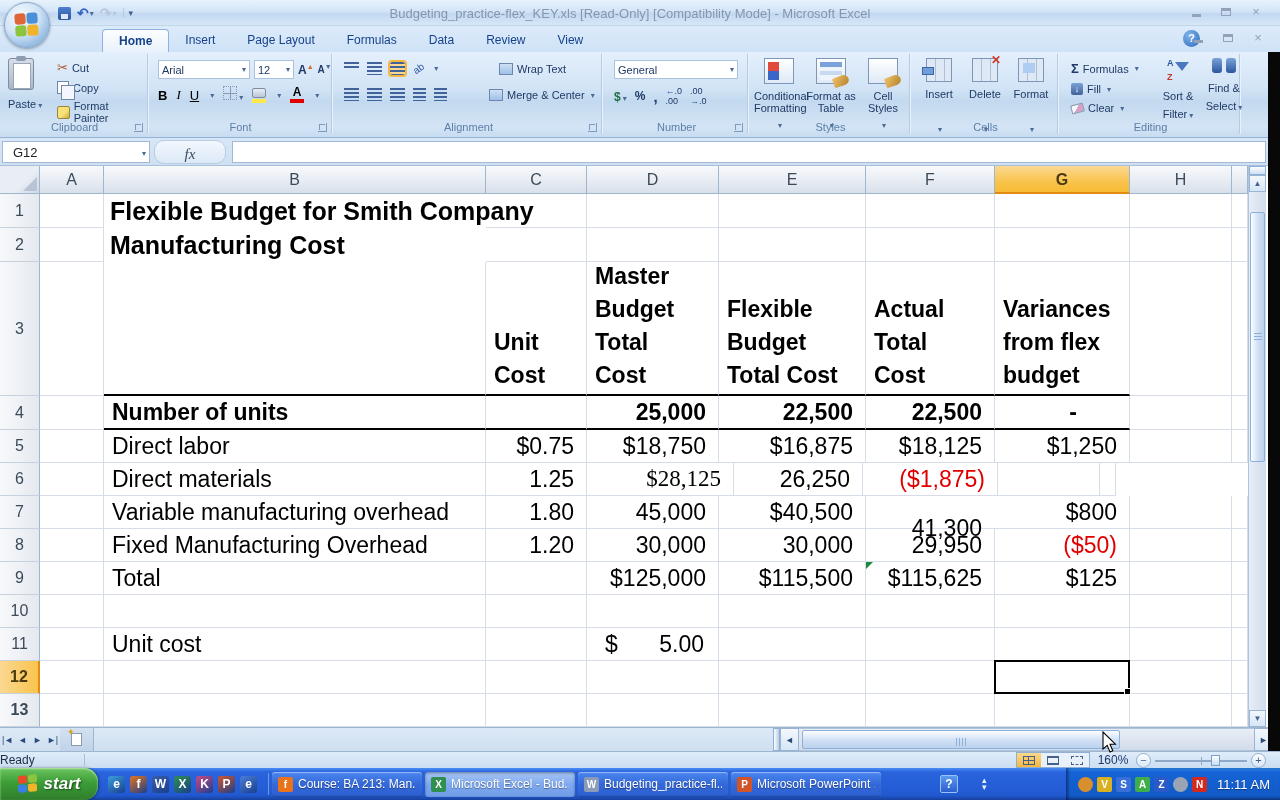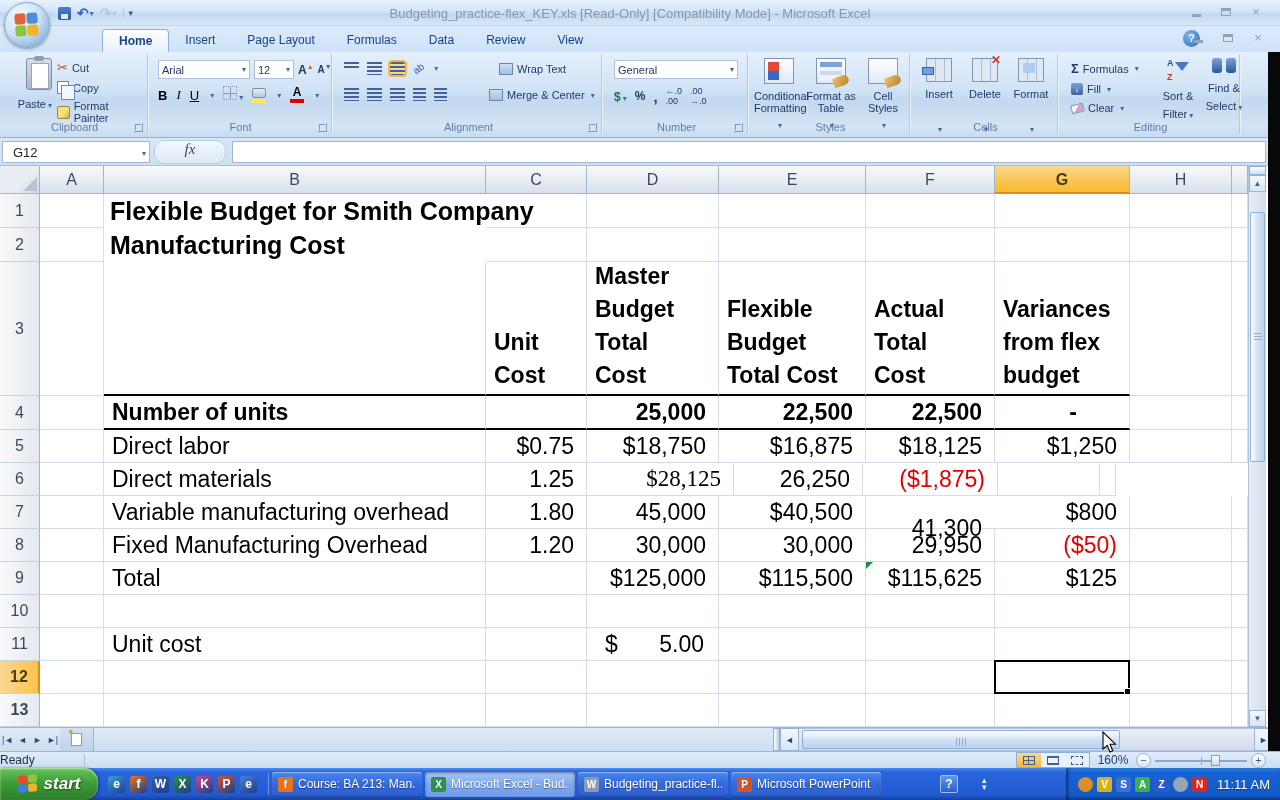--- a/index.html
+++ b/index.html
@@ -52,21 +52,21 @@
   .launcher { position:absolute; bottom:2px; right:4px; width:9px; height:9px; border-right:1px solid #7d9bbd; border-bottom:1px solid #7d9bbd; }
   .launcher::before { content:""; position:absolute; left:1px; top:1px; width:5px; height:5px; border-left:1px solid #7d9bbd; border-top:1px solid #7d9bbd; }
   .rtext { font-size:11px; color:#1f3a66; }
   .dd { font-size:8px; color:#4a6a96; margin-left:2px; }
   .smallbtn { display:flex; align-items:center; gap:4px; padding:1px 3px; }
   .combo { background:#fff; border:1px solid #abc1dc; height:19px; display:flex; align-items:center; padding:0 3px; }
   .combo .dd { margin-left:auto; }
 
   
   #g-clipboard { left:2px; width:146px; }
-  #paste-big { position:absolute; left:6px; top:4px; width:44px; height:62px; text-align:right; }
+  #paste-big { position:absolute; left:6px; top:4px; width:44px; height:62px; text-align:left; }
   .clipboard-icon { display:inline-block; width:26px; height:32px; background:linear-gradient(#d8dee8,#aab6c8); border:1px solid #7e8ca0; border-radius:3px; position:relative; }
   .clipboard-icon::before { content:""; position:absolute; left:4px; top:4px; width:16px; height:24px; background:#fff; border:1px solid #9aa7ba; }
   .clipboard-icon::after { content:""; position:absolute; left:7px; top:-3px; width:10px; height:5px; background:#8f9db2; border-radius:2px; }
   #clip-small { position:absolute; left:52px; top:5px; display:flex; flex-direction:column; gap:4px; }
   .scissors { color:#b05a2a; font-size:13px; }
   .copy-icon { display:inline-block; width:12px; height:13px; border:1px solid #6f86ad; background:#fff; position:relative; }
   .copy-icon::after { content:""; position:absolute; left:3px; top:3px; width:12px; height:13px; border:1px solid #6f86ad; background:#f3f7fd; }
   .painter-icon { display:inline-block; width:13px; height:13px; background:linear-gradient(135deg,#f7e27a 55%,#caa93c); border:1px solid #9b853a; border-radius:2px; }
 
   
@@ -134,21 +134,21 @@
   .sort-icon .z { position:absolute; left:0; bottom:0; color:#c03a2a; }
   .funnel { position:absolute; right:0; top:4px; width:0; height:0; border-left:7px solid transparent; border-right:7px solid transparent; border-top:9px solid #4a78c0; }
   .binoc { display:inline-block; width:24px; height:16px; position:relative; }
   .binoc::before,.binoc::after { content:""; position:absolute; top:0; width:10px; height:15px; background:linear-gradient(#7ba2d8,#2b569e); border-radius:3px; }
   .binoc::before { left:0; } .binoc::after { right:0; }
 
   
   #formulabar { top:138px; left:0; width:1280px; height:28px; background:linear-gradient(#d8e7f7,#cfe0f3); border-bottom:1px solid #a8c0dc; display:flex; align-items:center; }
   #name-box { margin-left:2px; width:148px; height:22px; background:#fff; border:1px solid #a4b8d4; font-size:13px; color:#222; padding:3px 4px 0 10px; position:relative; }
   #name-dd { position:absolute; right:3px; top:7px; font-size:8px; color:#4a6a96; }
-  #fx-area { width:72px; height:24px; display:flex; align-items:flex-start; justify-content:center; background:linear-gradient(#f2f7fd,#dce9f7); border-radius:10px; border:1px solid #b8cce4; margin-left:4px; }
+  #fx-area { width:72px; height:24px; display:flex; align-items:flex-end; justify-content:center; background:linear-gradient(#f2f7fd,#dce9f7); border-radius:10px; border:1px solid #b8cce4; margin-left:4px; }
   #fx-label { font-family:"Liberation Serif", serif; font-style:italic; font-size:15px; color:#3a4a5e; }
   #formula-input { flex:1; height:22px; background:#fff; border:1px solid #a4b8d4; margin:0 14px 0 6px; }
 
   
   #grid { top:166px; left:0; width:1266px; height:561px; background:#fff; }
   #col-headers { position:absolute; left:0; top:0; height:28px; display:flex; }
   .colh { height:28px; border-right:1px solid #9eb6ce; border-bottom:1px solid #9eb6ce;
      background:linear-gradient(#f8f9fb,#e7ecf3 55%,#d8e0ea); color:#3c4a58; font-size:16px; text-align:center; line-height:27px; }
   .colh.sel { background:linear-gradient(#fbd892,#f9c44d 60%,#f7bb35); border-bottom:2px solid #e08c13; font-weight:bold; color:#4a3a10; }
   #corner { width:40px; background:linear-gradient(135deg,#e9eef5 60%,#cfd8e4); border-right:1px solid #9eb6ce; border-bottom:1px solid #9eb6ce; position:relative; }

